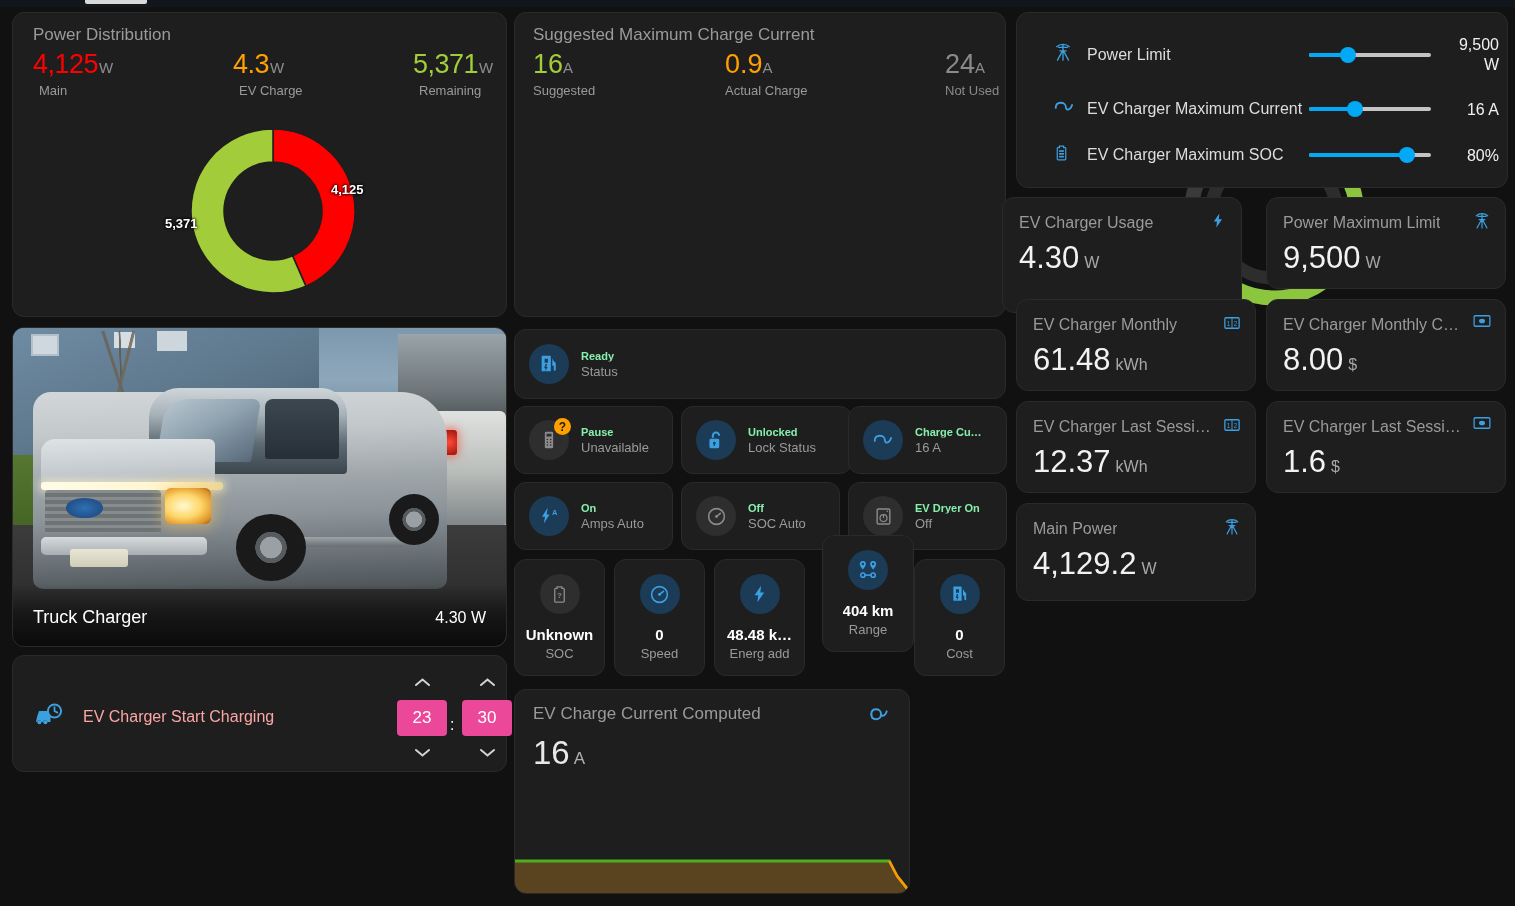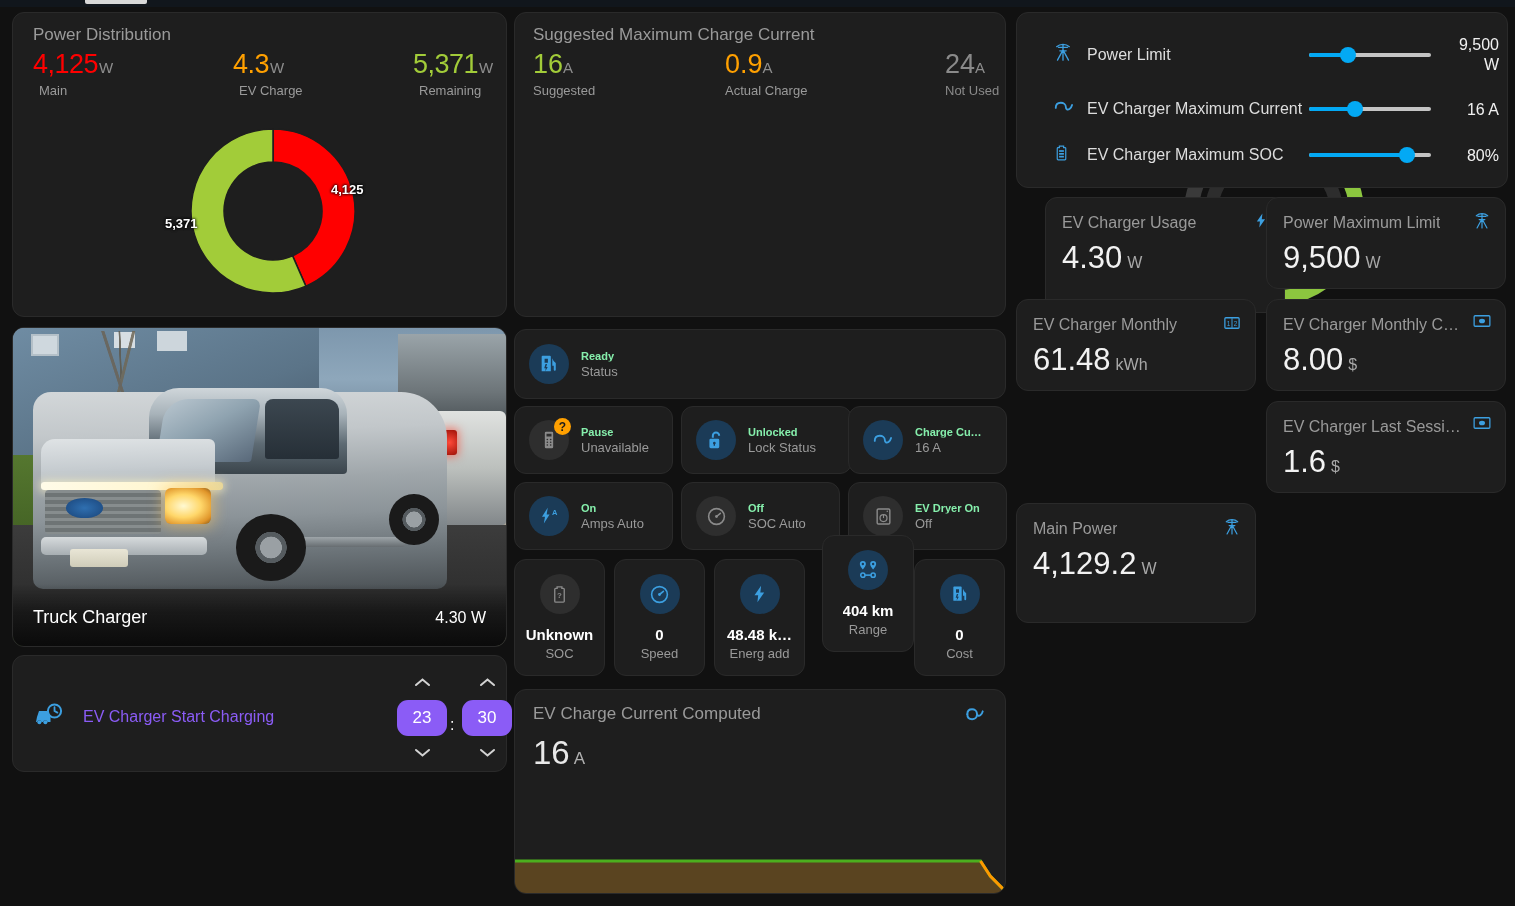--- a/index.html
+++ b/index.html
@@ -164,26 +164,26 @@
   .truck-overlay {
     position:absolute; left:0; bottom:0; width:100%; height:62px;
     background: linear-gradient(180deg, rgba(0,0,0,0) 0%, rgba(0,0,0,.45) 45%, rgba(0,0,0,.72) 100%);
   }
   .truck-name { position:absolute; left:20px; bottom:18px; color:#fff; font-size:18px; }
   .truck-val  { position:absolute; right:20px; bottom:19px; color:#fff; font-size:16px; }
 
   
   #timecard { left: 12px; top: 648px; width: 495px; height: 117px; }
   .tp-icon { position:absolute; left:22px; top:47px; width:28px; height:24px; }
-  .tp-label { position:absolute; left:70px; top:52px; color:#8b5cf6; font-size:16px; }
+  .tp-label { position:absolute; left:70px; top:52px; color:#fca5a5; font-size:16px; }
   .spin { position:absolute; top:16px; width:50px; text-align:center; }
   .spin .arrow { color:#d3d3d3; font-size:17px; line-height:22px; cursor:pointer; user-select:none; }
   .spin .num {
-    background:#8b5cf6; color:#fff; font-size:17px; height:36px; line-height:36px;
-    border-radius:11px; margin:6px 0;
+    background:#ec4899; color:#fff; font-size:17px; height:36px; line-height:36px;
+    border-radius:4px; margin:6px 0;
   }
   #spin-h { left: 384px; }
   #spin-m { left: 449px; }
   .colon { position:absolute; left:437px; top:60px; color:#fff; font-size:16px; }
 
   
   .badge {
     position:absolute; background:#1e1e1e; border-radius:12px; border:1px solid #2a2a2a;
   }
   .badge-ico {
@@ -210,21 +210,21 @@
   .tile .ring {
     width:40px; height:40px; border-radius:50%; background:#1b3b57;
     display:flex; align-items:center; justify-content:center; margin-bottom:12px;
   }
   .tile .ring.grey { background:#2e2e2e; }
   .tile .tv { color:#fff; font-size:15px; font-weight:bold; max-width:76px;
               overflow:hidden; text-overflow:ellipsis; white-space:nowrap; text-align:center; }
   .tile .tl { color:#9a9a9a; font-size:13px; margin-top:3px; }
 
   
-  #chartcard { left:514px; top:682px; width:492px; height:205px; overflow:hidden; }
+  #chartcard { left:514px; top:682px; width:396px; height:205px; overflow:hidden; }
   #chartcard .card-title { position:absolute; left:18px; top:14px; }
   .cc-val { position:absolute; left:18px; top:44px; color:#e8e8e8; font-size:33px; font-weight:300; }
   .cc-val .u { font-size:17px; color:#b0b0b0; margin-left:4px; }
   .cc-ico { position:absolute; right:16px; top:14px; }
   .cc-graph { position:absolute; left:0; bottom:0; width:100%; height:40px; }
 
   
   #slidercard { left:1016px; top:5px; width:492px; height:176px; }
   .srow { position:absolute; left:0; width:492px; height:40px; }
   .srow .sico { position:absolute; left:36px; top:50%; transform:translateY(-50%); }
@@ -593,21 +593,21 @@
       </span>
       <div class="sname">EV Charger Maximum SOC</div>
       <div class="slider">
         <div class="fill" style="width:80%"></div>
           <div class="knob" style="left:80%"></div>
       </div>
       <div class="sval">80%</div>
     </div>
   </div>
 
-  <div class="stat" style="left:1045px; top:190px; width:240px; height:116px;">
+  <div class="stat" style="left:1002px; top:190px; width:240px; height:116px;">
     <div class="sl">EV Charger Usage</div>
     <span class="si">
       <svg width="17" height="17" viewBox="0 0 24 24">
           <path fill="#3c9fe0" d="M13.3 2L5.4 13.4h4.4L8.9 22l8.1-11.8h-4.6z"></path>
         </svg>
     </span>
     <div class="sv">
       <span>4.30</span><span class="su">W</span>
     </div>
   </div>
@@ -645,35 +645,49 @@
       <svg width="18" height="14" viewBox="0 0 24 18">
         <rect x="1.5" y="2" width="21" height="14" rx="1.4" fill="none" stroke="#3c9fe0" stroke-width="1.7"></rect>
         <ellipse cx="12" cy="9" rx="4" ry="3.1" fill="#3c9fe0"></ellipse>
       </svg>
     </span>
     <div class="sv">
       <span>8.00</span><span class="su">$</span>
     </div>
   </div>
 
+  <div class="stat" style="left:1016px; top:394px; width:240px; height:92px;">
+    <div class="sl" style="max-width:178px;">EV Charger Last Session</div>
+    <span class="si">
+      <svg width="18" height="18" viewBox="0 0 24 24">
+        <rect x="2.5" y="5" width="19" height="14" rx="1.3" fill="none" stroke="#3c9fe0" stroke-width="1.7"></rect>
+        <path d="M12 5.6v12.8" stroke="#3c9fe0" stroke-width="1.3"></path>
+        <text x="7.2" y="15.4" text-anchor="middle" font-family="Liberation Sans, sans-serif" font-size="8.5" fill="#3c9fe0">1</text>
+        <text x="16.8" y="15.4" text-anchor="middle" font-family="Liberation Sans, sans-serif" font-size="8.5" fill="#3c9fe0">2</text>
+      </svg>
+    </span>
+    <div class="sv">
+      <span>12.37</span><span class="su">kWh</span>
+    </div>
+  </div>
 
   <div class="stat" style="left:1266px; top:394px; width:240px; height:92px;">
     <div class="sl" style="max-width:186px;">EV Charger Last Sessio…</div>
     <span class="si">
       <svg width="18" height="14" viewBox="0 0 24 18">
         <rect x="1.5" y="2" width="21" height="14" rx="1.4" fill="none" stroke="#3c9fe0" stroke-width="1.7"></rect>
         <ellipse cx="12" cy="9" rx="4" ry="3.1" fill="#3c9fe0"></ellipse>
       </svg>
     </span>
     <div class="sv">
       <span>1.6</span><span class="su">$</span>
     </div>
   </div>
 
-  <div class="stat" style="left:1016px; top:496px; width:240px; height:120px;text-align:right;">
+  <div class="stat" style="left:1016px; top:496px; width:240px; height:98px;text-align:right;">
     <div class="sl">Main Power</div>
     <span class="si">
       <svg width="18" height="19" viewBox="0 0 24 24">
           <path fill="none" stroke="#3c9fe0" stroke-width="1.6" stroke-linecap="round" d="M12 2.6v18M6.6 5.2h10.8M8.2 9.4h7.6M5.4 20.6L12 8.4l6.6 12.2M4.4 4.4C6.6 2.4 9.2 1.6 12 1.6s5.4.8 7.6 2.8"></path>
         </svg>
     </span>
     <div class="sv">
       <span>4,129.2</span><span class="su">W</span>
     </div>
   </div>

